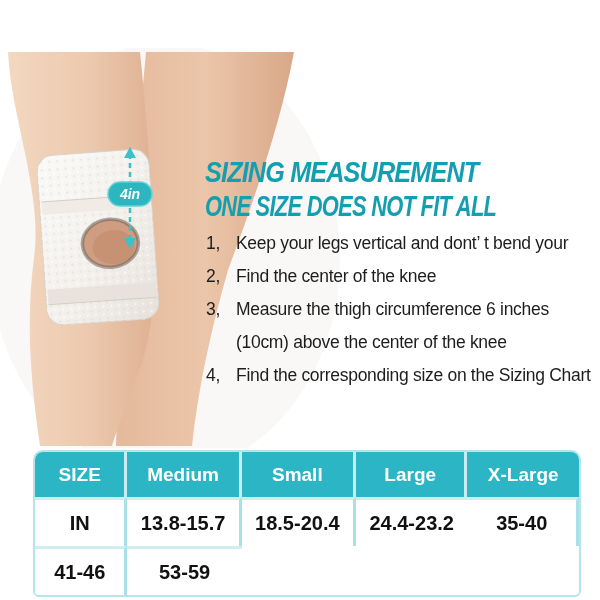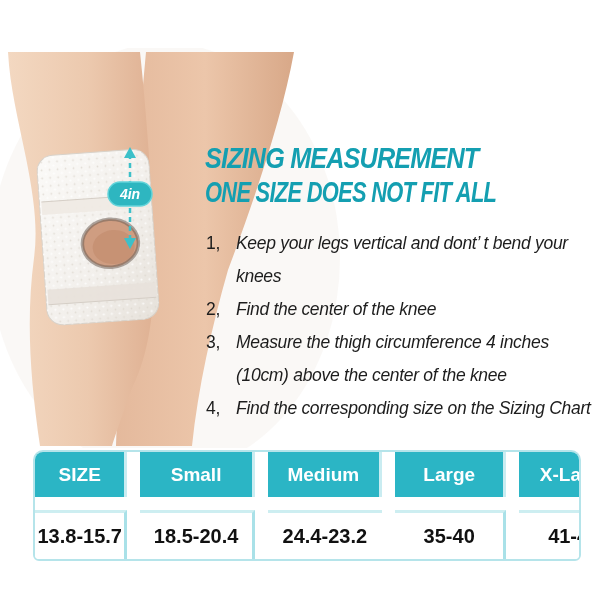--- a/index.html
+++ b/index.html
@@ -4,42 +4,42 @@
 <style>
   html,body{margin:0;padding:0;}
   .canvas{
     position:relative;width:600px;height:600px;background:#ffffff;
     overflow:hidden;font-family:"Liberation Sans",sans-serif;
   }
   
   .photo{position:absolute;left:0;top:48px;width:340px;height:400px;}
   
   .title{
-    position:absolute;left:205px;top:141px;width:390px;
+    position:absolute;left:205px;top:155px;width:390px;
     color:#149fb1;font-weight:bold;font-style:italic;
     font-size:30px;line-height:34px;white-space:nowrap;
   }
   .title-l1{transform:scaleX(.84);transform-origin:left;letter-spacing:-1px;}
   .title-l2{transform:scaleX(.73);transform-origin:left;letter-spacing:-1px;}
   
   .instructions{
     position:absolute;left:206px;top:227px;width:392px;
     color:#1d1d1d;font-size:17.5px;letter-spacing:-.3px;
   }
   .instr-item{display:flex;}
   .instr-num{flex:0 0 30px;line-height:33px;}
-  .instr-lines{flex:1;font-style:italic;}
+  .instr-lines{flex:1;}
   .instr-line{line-height:33px;white-space:nowrap;}
   
   .size-table{
     position:absolute;left:33px;top:450px;width:544px;
     border:2px solid #b5e4ea;border-radius:10px 10px 6px 6px;overflow:hidden;
     background:#ffffff;
   }
-  .tgrid{display:grid;grid-template-columns:17% 21% 21% 20.5% 20.5%;gap:13px;}
+  .tgrid{display:grid;grid-template-columns:17% 21% 21% 20.5% 20.5%;}
   .th{
     background:#2bb5c5;color:#ffffff;font-weight:bold;font-size:19px;
     height:45px;display:flex;align-items:center;justify-content:center;
     border-right:3px solid rgba(255,255,255,.75);
   }
   .th.last{border-right:none;}
   .td{
     background:#ffffff;color:#111111;font-weight:bold;font-size:20px;
     height:46px;display:flex;align-items:center;justify-content:center;
     border-right:3px solid #a9e1e8;border-top:3px solid #cdeef1;
@@ -108,54 +108,55 @@
   <div class="title">
     <div class="title-l1">SIZING MEASUREMENT</div>
     <div class="title-l2">ONE SIZE DOES NOT FIT ALL</div>
   </div>
 
   <div class="instructions">
     <div class="instr-item">
       <span class="instr-num">1,</span>
       <span class="instr-lines">
         <div class="instr-line">Keep your legs vertical and dont’ t bend your</div>
-        <div class="instr-line">knees</div>
       </span>
     </div>
     <div class="instr-item">
       <span class="instr-num">2,</span>
       <span class="instr-lines">
         <div class="instr-line">Find the center of the knee</div>
       </span>
     </div>
     <div class="instr-item">
       <span class="instr-num">3,</span>
       <span class="instr-lines">
-        <div class="instr-line">Measure the thigh circumference 4 inches</div>
+        <div class="instr-line">Measure the thigh circumference 6 inches</div>
         <div class="instr-line">(10cm) above the  center of the knee</div>
       </span>
     </div>
     <div class="instr-item">
       <span class="instr-num">4,</span>
       <span class="instr-lines">
         <div class="instr-line">Find the corresponding size on the Sizing Chart</div>
       </span>
     </div>
   </div>
 
   <div class="size-table">
     <div class="tgrid">
       <div class="th">SIZE</div>
+      <div class="th">Medium</div>
       <div class="th">Small</div>
-      <div class="th">Medium</div>
       <div class="th">Large</div>
       <div class="th last">X-Large</div>
 
+      <div class="td">IN</div>
       <div class="td">13.8-15.7</div>
       <div class="td">18.5-20.4</div>
       <div class="td last">24.4-23.2</div>
 
       <div class="td">35-40</div>
       <div class="td">41-46</div>
+      <div class="td last">53-59</div>
     </div>
   </div>
 
 </div>
 
 </body></html>

